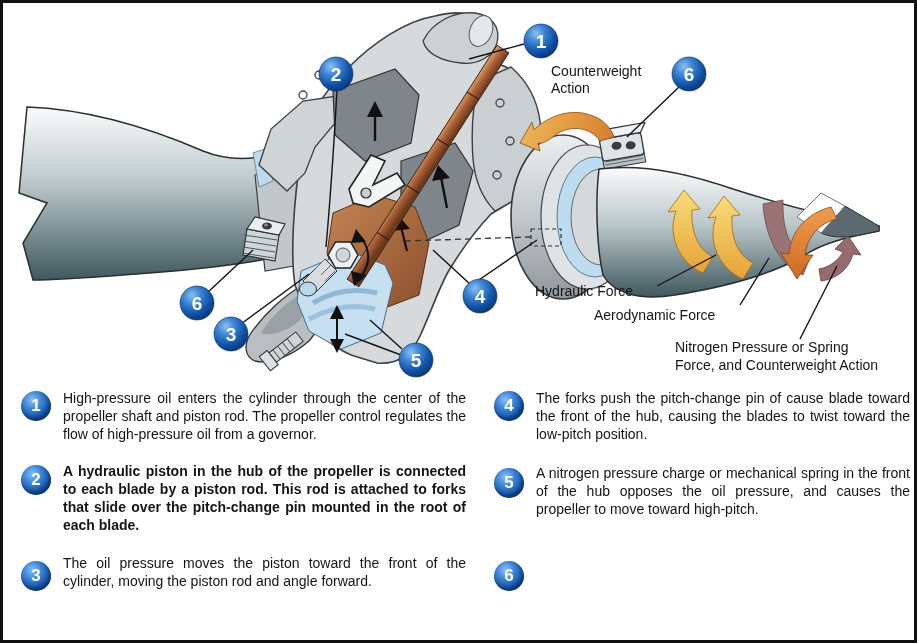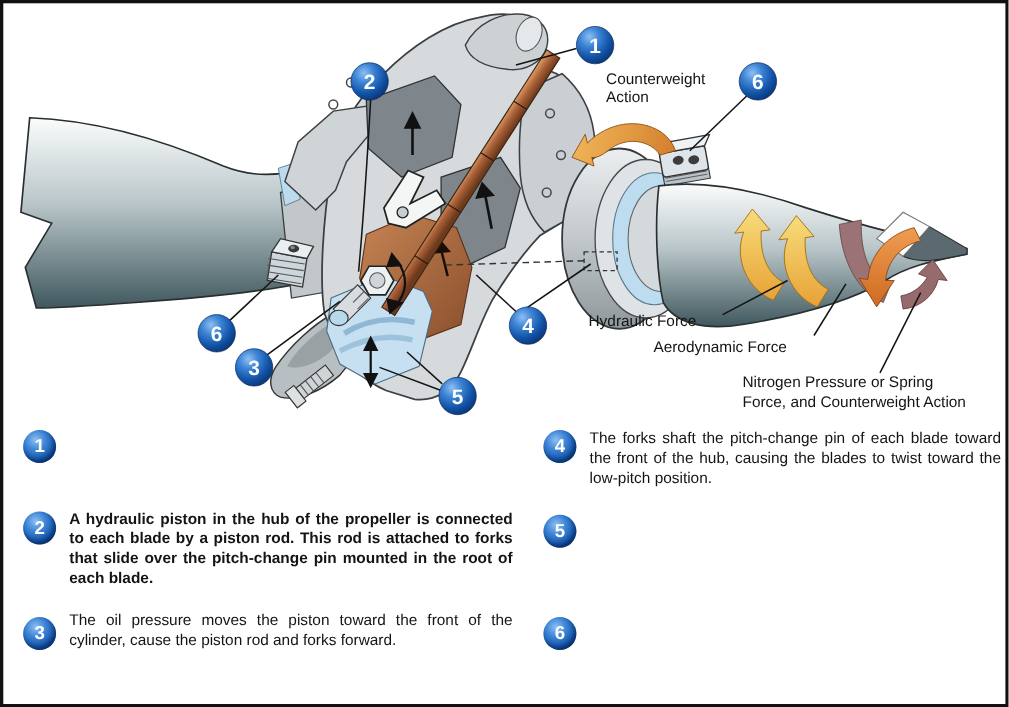--- a/index.html
+++ b/index.html
@@ -266,17 +266,19 @@
   </g>
 </svg>
 
 <div class="bullet lb1">1</div>
 <div class="bullet lb2">2</div>
 <div class="bullet lb3">3</div>
 <div class="bullet lb4">4</div>
 <div class="bullet lb5">5</div>
 <div class="bullet lb6">6</div>
 
+<div class="legend-item li1">High-pressure oil enters the cylinder through the center of the propeller shaft and piston rod. The propeller control regulates the flow of high-pressure oil from a governor.</div>
 <div class="legend-item li2">A hydraulic piston in the hub of the propeller is connected to each blade by a piston rod. This rod is attached to forks that slide over the pitch-change pin mounted in the root of each blade.</div>
-<div class="legend-item li3">The oil pressure moves the piston toward the front of the cylinder, cause the piston rod and forks forward.</div>
-<div class="legend-item li4">The forks shaft the pitch-change pin of each blade toward the front of the hub, causing the blades to twist toward the low-pitch position.</div>
+<div class="legend-item li3">The oil pressure moves the piston toward the front of the cylinder, moving the piston rod and angle forward.</div>
+<div class="legend-item li4">The forks push the pitch-change pin of cause blade toward the front of the hub, causing the blades to twist toward the low-pitch position.</div>
+<div class="legend-item li5">A nitrogen pressure charge or mechanical spring in the front of the hub opposes the oil pressure, and causes the propeller to move toward high-pitch.</div>
 
 </div>
 
 </body></html>

